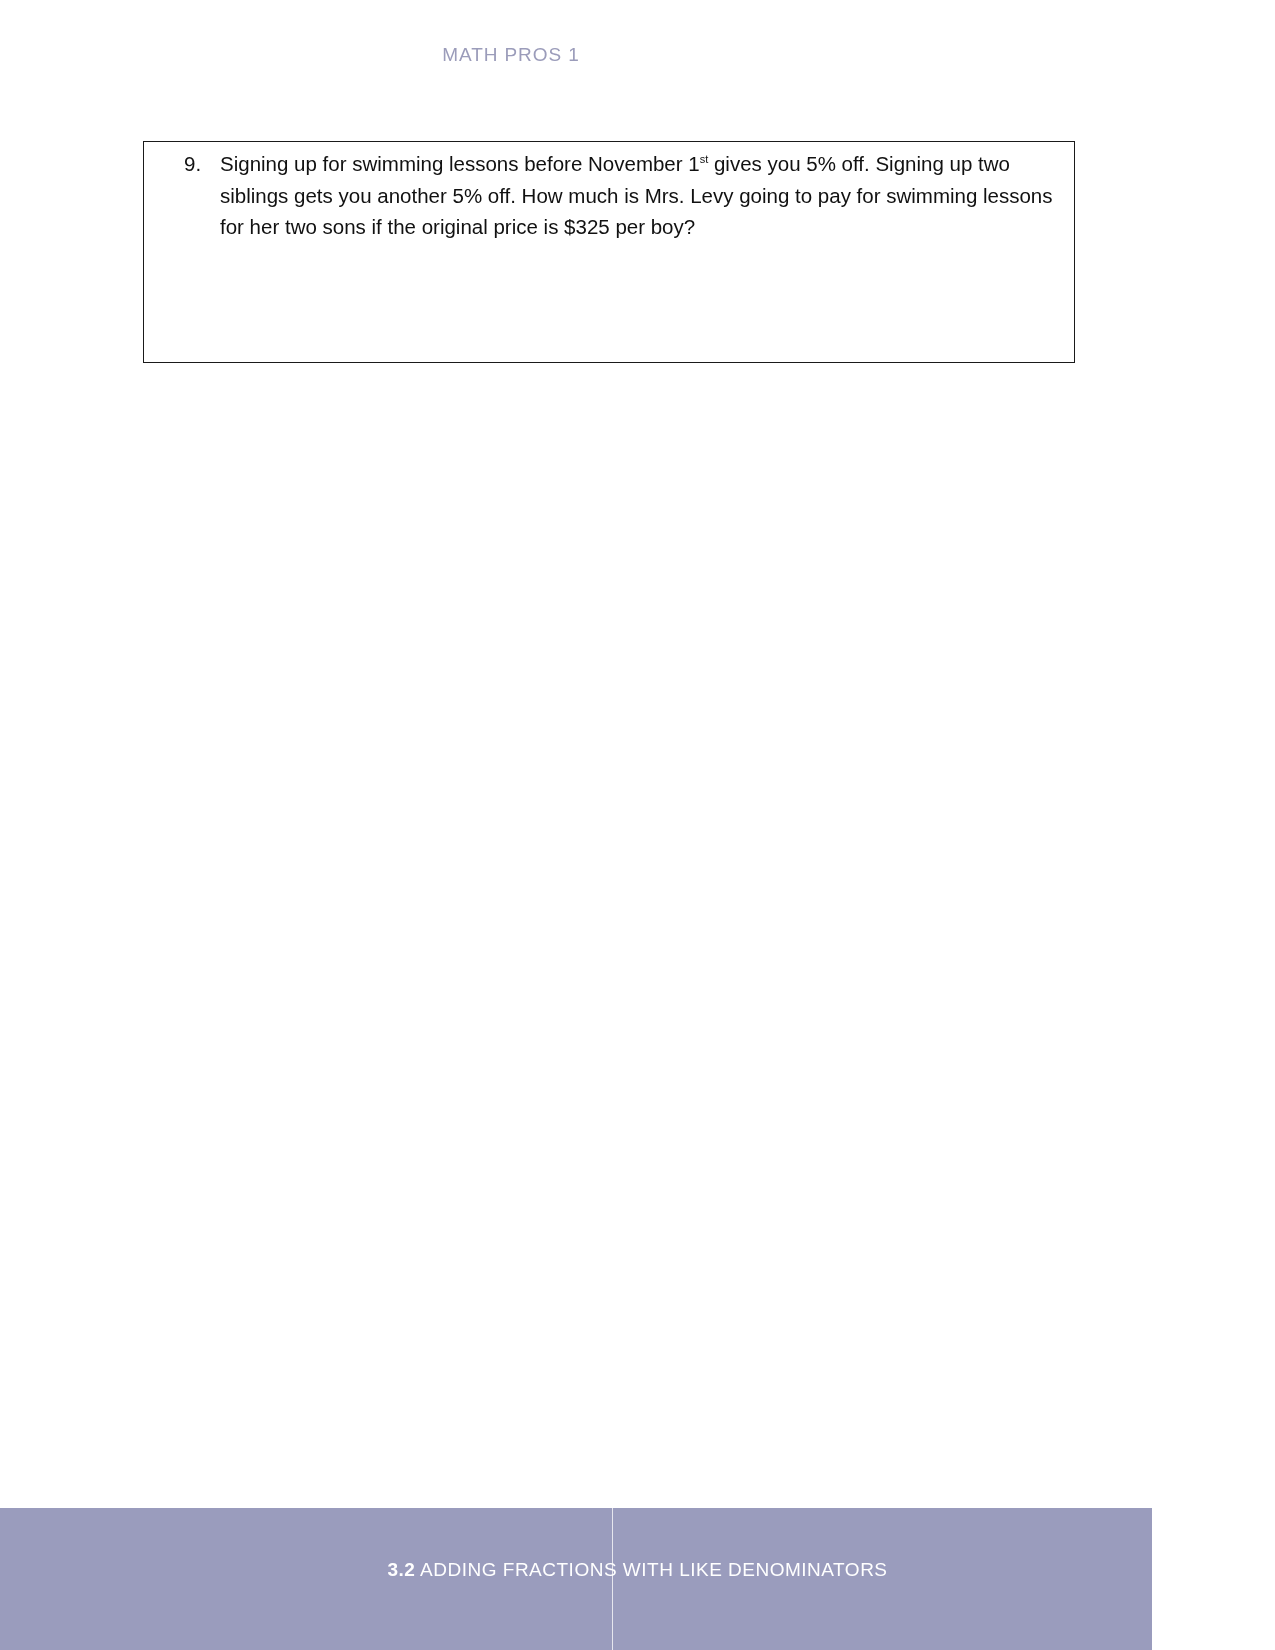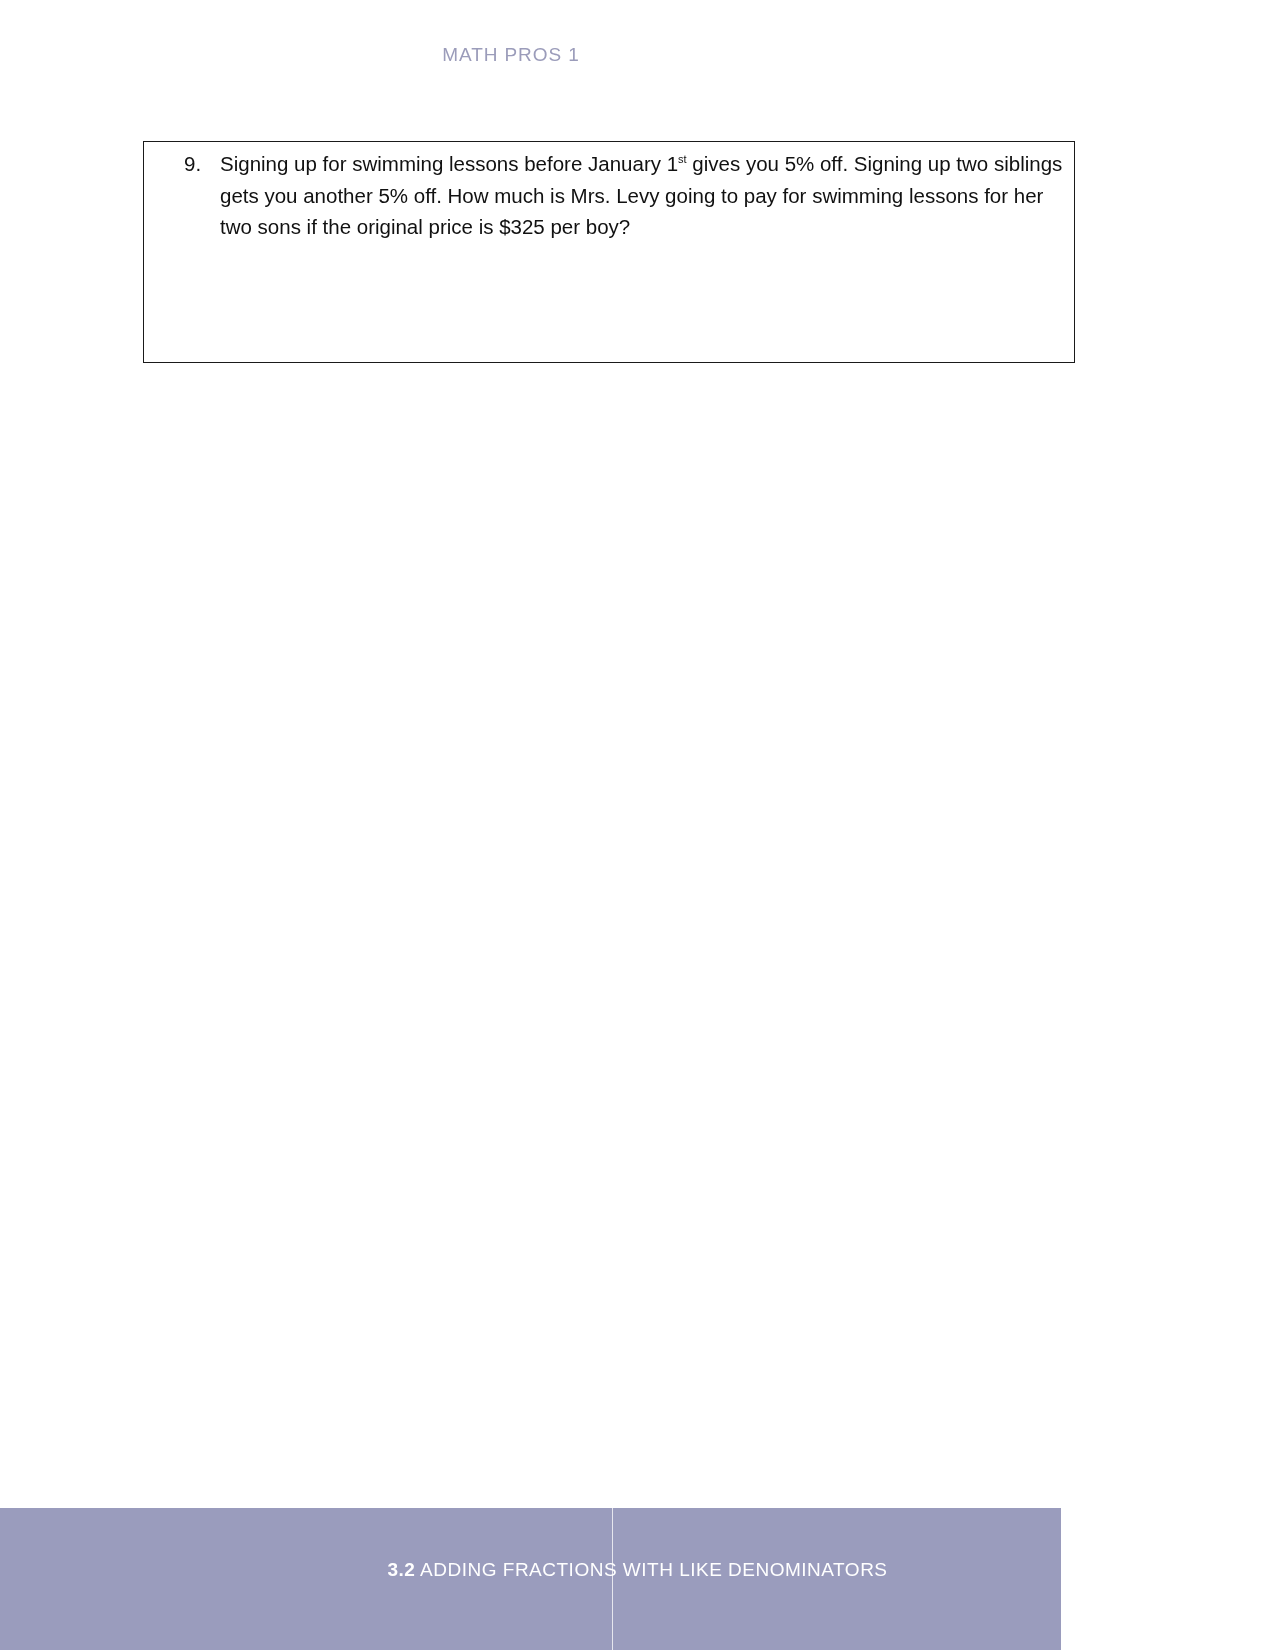--- a/index.html
+++ b/index.html
@@ -81,21 +81,21 @@
     font-size: 11px;
     line-height: 0;
     vertical-align: super;
   }
 
   
   .doc-footer {
     position: absolute;
     left: 0;
     bottom: 0;
-    width: 1061px;
+    width: 1152px;
     height: 142px;
     background: #9a9cbd;
   }
   .footer-divider {
     position: absolute;
     left: 612px;
     top: 0;
     width: 1px;
     height: 142px;
     background: #ffffff;
@@ -127,21 +127,21 @@
 
 <div class="page">
 
   <div class="doc-header">
     <span class="header-text">MATH PROS 1</span>
   </div>
 
   <div class="question-box">
     <div class="question-item">
       <div class="question-number">9.</div>
-      <div class="question-text"><span>Signing up for swimming lessons before January 1</span><sup>st</sup><span> gives you 5% off. Signing up two siblings gets you another 5% off. How much is Mrs. Levy going to pay for swimming lessons for her two sons if the original price is $325 per boy?</span></div>
+      <div class="question-text"><span>Signing up for swimming lessons before November 1</span><sup>st</sup><span> gives you 5% off. Signing up two siblings gets you another 5% off. How much is Mrs. Levy going to pay for swimming lessons for her two sons if the original price is $325 per boy?</span></div>
     </div>
   </div>
 
   <div class="doc-footer">
     <div class="footer-divider"></div>
     <div class="footer-inner">
       <span class="footer-text"><span class="footer-section">3.2</span><span class="footer-title"> ADDING FRACTIONS WITH LIKE DENOMINATORS</span></span>
     </div>
   </div>
 

